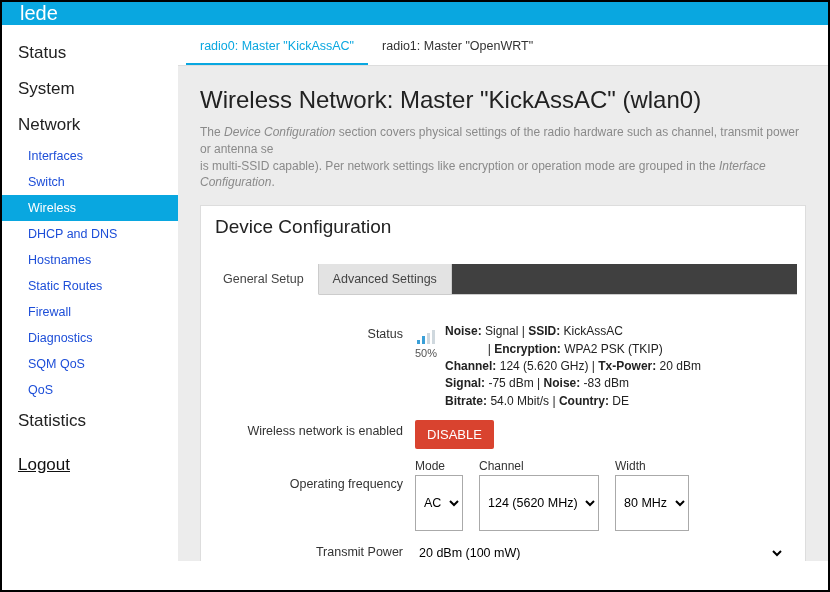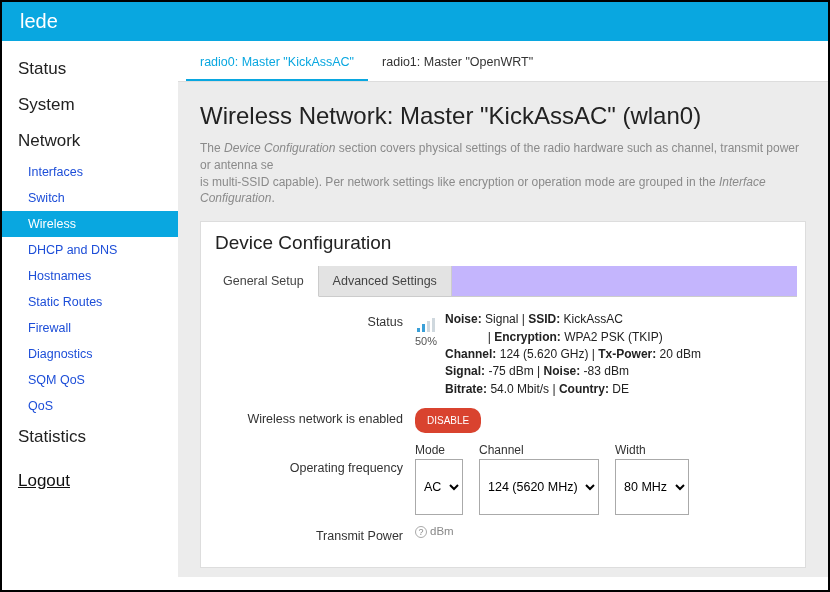--- a/index.html
+++ b/index.html
@@ -1,45 +1,45 @@
 <!DOCTYPE html>
 <html><head>
 <meta charset="utf-8">
 <style>
 * { box-sizing: border-box; margin: 0; padding: 0; }
 body { font-family: "Segoe UI", Arial, sans-serif; font-size: 13px; color: #333; background: #fff; width: 830px; height: 592px; overflow: hidden; border: 2px solid #000; }
-.header { background: #09a7e0; color: #fff; padding: 8px 18px; font-size: 20px; }
+.header { background: #09a7e0; color: #fff; padding: 0 18px; font-size: 20px; }
 .container { display: flex; height: calc(100% - 52px); }
 .sidebar { width: 176px; padding: 10px 0; border-right: 0; }
 .nav-top-item { padding: 8px 16px; font-size: 17px; color: #222; cursor: pointer; }
 .nav-sub-item { padding: 6px 16px 6px 26px; font-size: 12.5px; color: #1d4ed8; cursor: pointer; }
 .nav-sub-item.active { background: #09a7e0; color: #fff; }
 .logout { padding: 16px; font-size: 17px; text-decoration: underline; cursor: pointer; color: #111; }
 .main { flex: 1; overflow: hidden; }
 .tabbar { display: flex; border-bottom: 1px solid #ddd; padding: 0 8px; margin-top: 4px; }
 .tabbar .tab { padding: 10px 14px; font-size: 12.5px; color: #333; cursor: pointer; }
 .tabbar .tab.active { color: #09a7e0; border-bottom: 2px solid #09a7e0; }
 .content { background: #ececec; padding: 12px 0 0 0; height: calc(100% - 40px); overflow: hidden; }
 .page-title { font-size: 24px; font-weight: 400; padding: 8px 22px 10px 22px; color: #222; }
 .page-desc { font-size: 12px; color: #8a8a8a; padding: 0 22px 14px 22px; line-height: 1.4; }
 .page-desc em { font-style: italic; }
 .panel { background: #fff; margin: 0 22px 18px 22px; border: 1px solid #ddd; padding: 8px 0 14px 0; }
 .panel-title { font-size: 19px; font-weight: 400; padding: 2px 14px 8px 14px; color: #222; }
-.inner-tabs { display: flex; border-bottom: 1px solid #ccc; background: #c4b5fd; margin: 4px 8px; }
+.inner-tabs { display: flex; border-bottom: 1px solid #ccc; background: #404040; margin: 18px 8px; }
 .inner-tabs .itab { padding: 8px 14px; font-size: 12.5px; color: #444; cursor: pointer; background: #e3e3e3; border-right: 1px solid #ccc; }
 .inner-tabs .itab.active { background: #fff; border-bottom: 1px solid #fff; margin-bottom: -1px; }
 .form-area { padding: 10px 14px 0 14px; }
 .row { display: flex; align-items: flex-start; margin-bottom: 10px; }
 .row .lbl { width: 200px; text-align: right; padding-right: 12px; font-size: 12.5px; color: #333; padding-top: 4px; }
 .row .val { flex: 1; }
 .signal-icon { display: inline-block; vertical-align: bottom; }
 .pct { font-size: 11px; color: #555; vertical-align: bottom; }
 .status-text { font-size: 12px; line-height: 1.45; color: #222; }
 .status-text b { font-weight: 600; }
-.btn-disable { background: #d9432f; color: #fff; border: none; padding: 7px 12px; font-size: 10px; cursor: pointer; border-radius: 10px; }
+.btn-disable { background: #d9432f; color: #fff; border: none; padding: 7px 12px; font-size: 13px; cursor: pointer; border-radius: 2px; }
 .selgroup { display: flex; gap: 16px; }
 .sellabel { font-size: 12px; color: #333; margin-bottom: 2px; display: block; }
 select { font-size: 12.5px; padding: 19px 4px; border: 1px solid #aaa; background: #fff; }
 .wide-select { width: 370px; border: none; border-bottom: 1px solid #888; background: transparent; padding: 4px 0; }
 .helper { font-size: 11.5px; color: #888; }
 .helper .qicon { display: inline-block; width: 12px; height: 12px; border: 1px solid #aaa; border-radius: 50%; font-size: 9px; text-align: center; line-height: 11px; color: #888; margin-right: 3px; }
 </style>
 </head>
 <body>
 
@@ -134,20 +134,21 @@
               <div>
                 <span class="sellabel">Width</span>
                 <select><option>80 MHz</option></select>
               </div>
             </div>
           </div>
 
           <div class="row">
             <div class="lbl">Transmit Power</div>
             <div class="val">
+              <select class="wide-select"><option>20 dBm (100 mW)</option></select>
               <div class="helper"><span class="qicon">?</span><span>dBm</span></div>
             </div>
           </div>
 
         </div>
       </div>
 
       <div class="panel">
         
         

